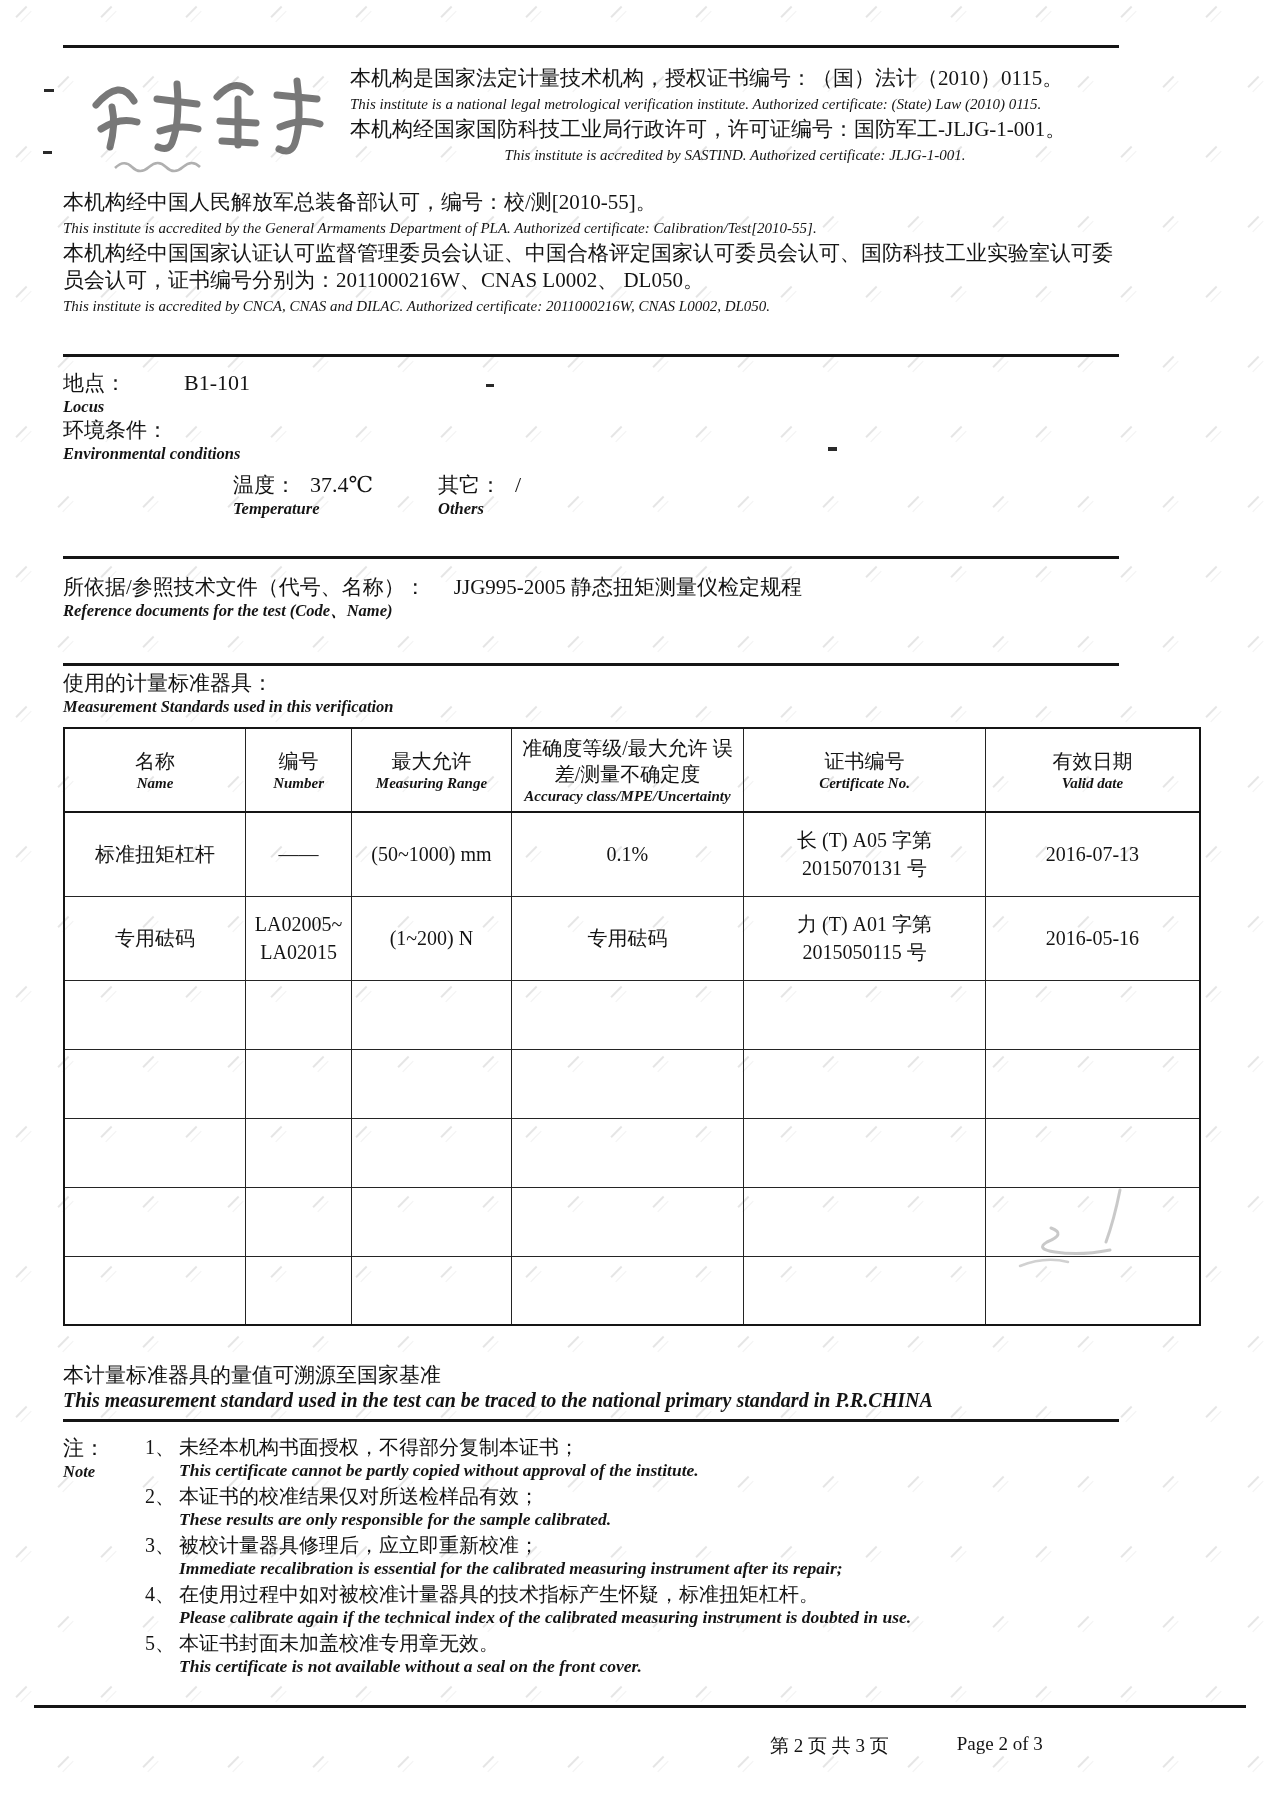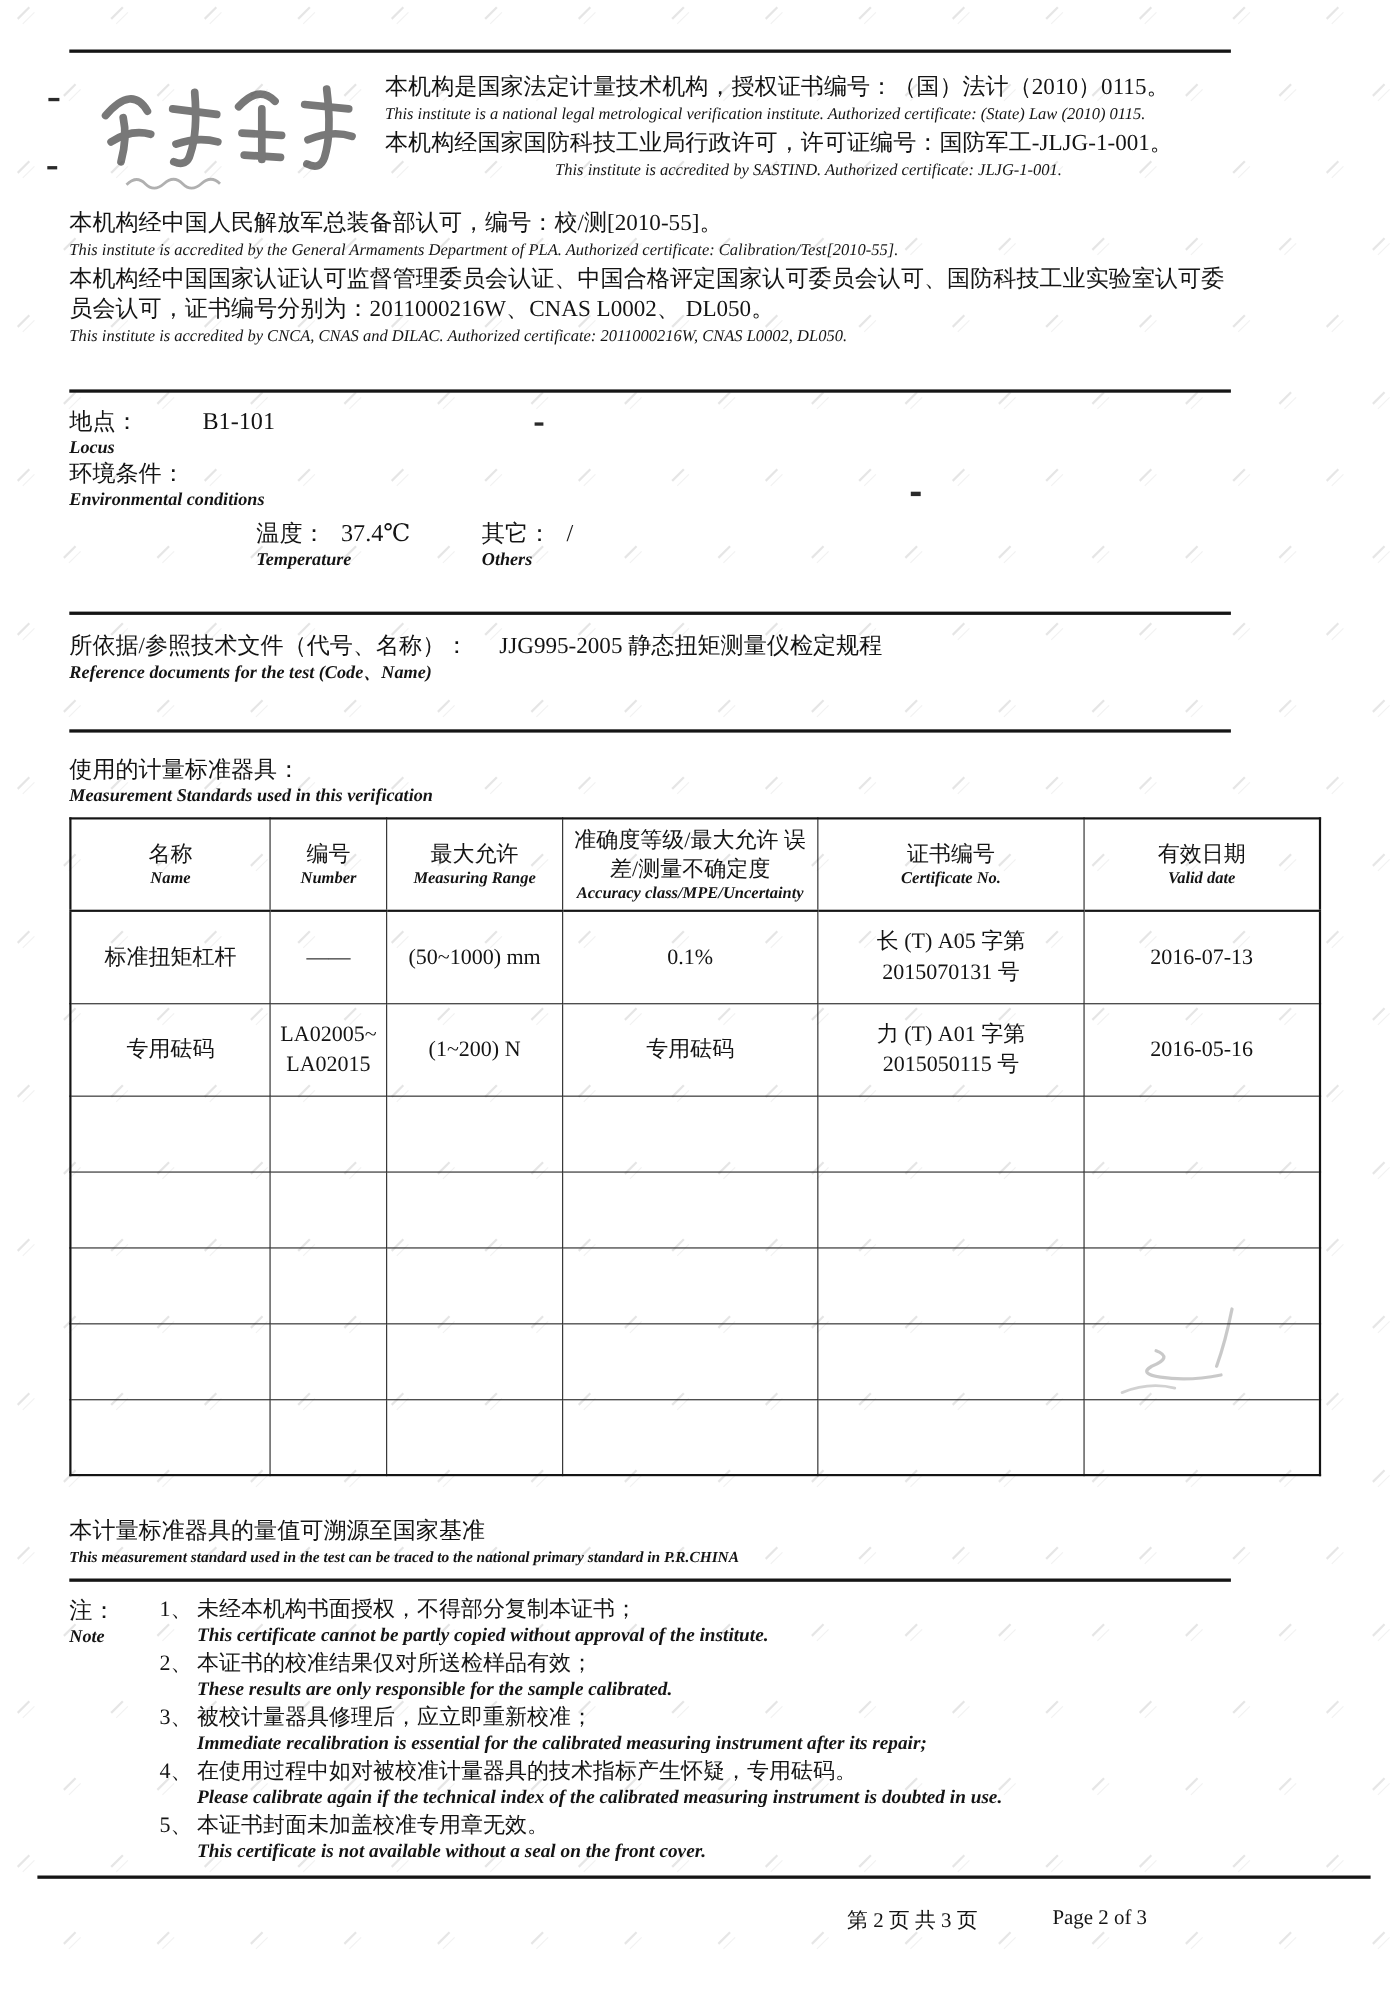--- a/index.html
+++ b/index.html
@@ -43,35 +43,35 @@
   .locus-val { margin-left:58px; font-size:22px; }
 
   .cond-row { margin-left:170px; margin-top:7px; display:flex; }
   .cond-g1 { width:205px; } .cond-g2 { width:225px; } .cond-g3 { flex:1; }
   .cond-val { margin-left:14px; font-size:22px; }
 
   .sec-ref { margin-top:15px; }
   .ref-val { margin-left:28px; }
 
   .mt-rule1 { margin-top:37px; }
-  .sec-std { margin-top:20px; }
+  .sec-std { margin-top:4px; }
 
   table.std { border-collapse:collapse; table-layout:fixed; width:1138px;
               margin-top:10px; border:2.5px solid #151515; }
   table.std th, table.std td { border:1.5px solid #242424; padding:2px 4px;
               text-align:center; vertical-align:middle; }
   table.std th { border-bottom:2px solid #151515; font-weight:normal; height:78px; }
   .th-zh { font-size:20px; line-height:26px; }
   .th-en { font-size:15px; line-height:19px; font-style:italic; font-weight:bold; }
   table.std td { font-size:20px; line-height:28px; white-space:pre-line; }
   tr.data-row { height:84px; }
   tr.empty-row { height:69px; }
 
   .sec-trace { margin-top:36px; }
-  .trace-en { font-size:14px; line-height:23px; }
+  .trace-en { font-size:20px; line-height:23px; }
   .rule-trace { margin-top:7px; }
 
   .notes { margin-top:13px; display:flex; width:1056px; }
   .notes-lab { width:82px; }
   .note-item { display:flex; margin-bottom:3px; }
   .note-num { width:34px; font-size:20px; line-height:25px; }
   .note-zh { font-size:20px; line-height:25px; }
   .note-en { font-size:17.5px; line-height:21px; }
 
   .footer-rule { position:absolute; left:34px; top:1705px; width:1212px; height:3px;
@@ -693,21 +693,21 @@
         <div class="note-item">
           <div class="note-num">3、</div>
           <div>
               <div class="note-zh">被校计量器具修理后，应立即重新校准；</div>
                <div class="note-en enb">Immediate recalibration is essential for the calibrated measuring instrument after its repair;</div>
             </div>
         </div>
         <div class="note-item">
           <div class="note-num">4、</div>
           <div>
-              <div class="note-zh">在使用过程中如对被校准计量器具的技术指标产生怀疑，专用砝码。</div>
+              <div class="note-zh">在使用过程中如对被校准计量器具的技术指标产生怀疑，标准扭矩杠杆。</div>
                <div class="note-en enb">Please calibrate again if the technical index of the calibrated measuring instrument is doubted in use.</div>
             </div>
         </div>
         <div class="note-item">
           <div class="note-num">5、</div>
           <div>
               <div class="note-zh">本证书封面未加盖校准专用章无效。</div>
                <div class="note-en enb">This certificate is not available without a seal on the front cover.</div>
             </div>
         </div>

